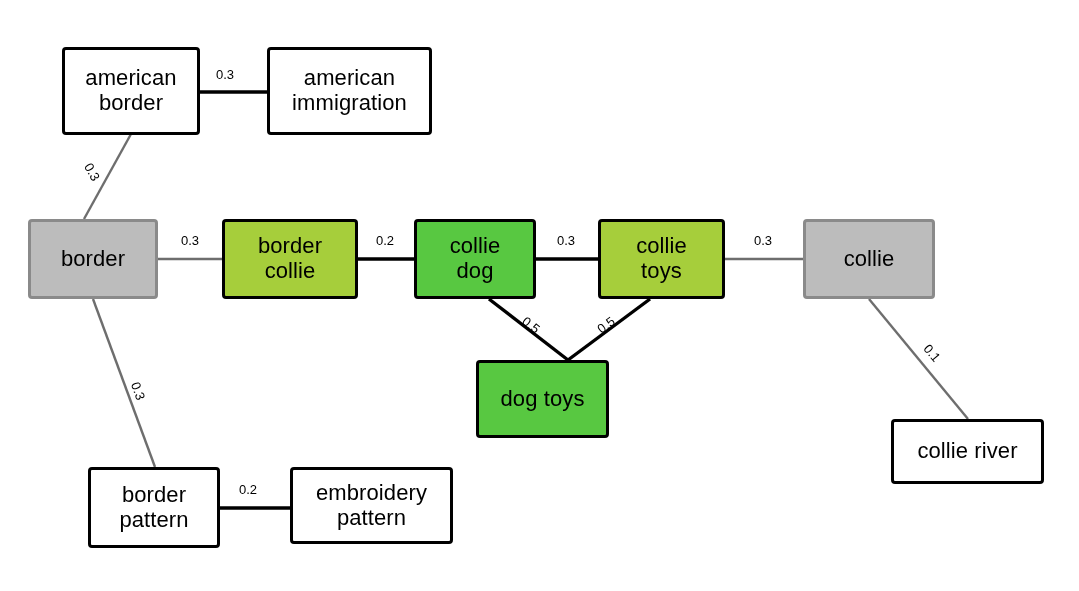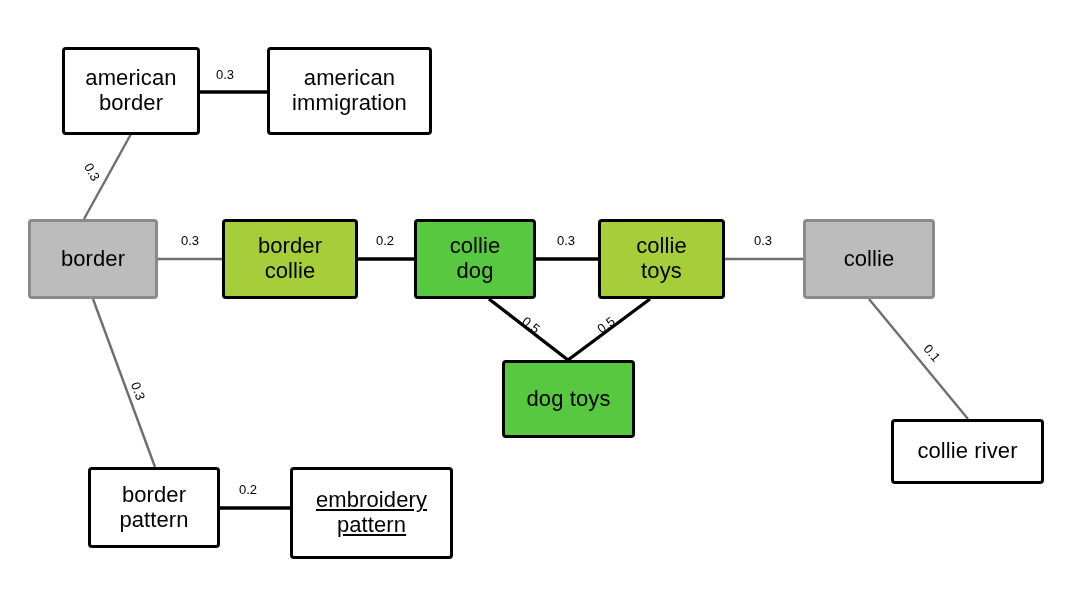--- a/index.html
+++ b/index.html
@@ -98,19 +98,19 @@
     <div class="node plain" style="left: 267px; top: 47px; width: 165px; height: 88px;">american
 immigration</div>
     <div class="node grey" style="left: 28px; top: 219px; width: 130px; height: 80px;">border</div>
     <div class="node lime" style="left: 222px; top: 219px; width: 136px; height: 80px;">border
 collie</div>
     <div class="node green" style="left: 414px; top: 219px; width: 122px; height: 80px;">collie
 dog</div>
     <div class="node lime" style="left: 598px; top: 219px; width: 127px; height: 80px;">collie
 toys</div>
     <div class="node grey" style="left: 803px; top: 219px; width: 132px; height: 80px;">collie</div>
-    <div class="node green" style="left: 502px; top: 360px; width: 133px; height: 78px;">dog toys</div>
+    <div class="node green" style="left: 476px; top: 360px; width: 133px; height: 78px;">dog toys</div>
     <div class="node plain" style="left: 88px; top: 467px; width: 132px; height: 81px;">border
 pattern</div>
-    <div class="node plain" style="left: 290px; top: 467px; width: 163px; height: 92px; text-decoration: underline;">embroidery
+    <div class="node plain" style="left: 290px; top: 467px; width: 163px; height: 77px;">embroidery
 pattern</div>
     <div class="node plain" style="left: 891px; top: 419px; width: 153px; height: 65px;">collie river</div>
   </div>
 
 </body></html>

